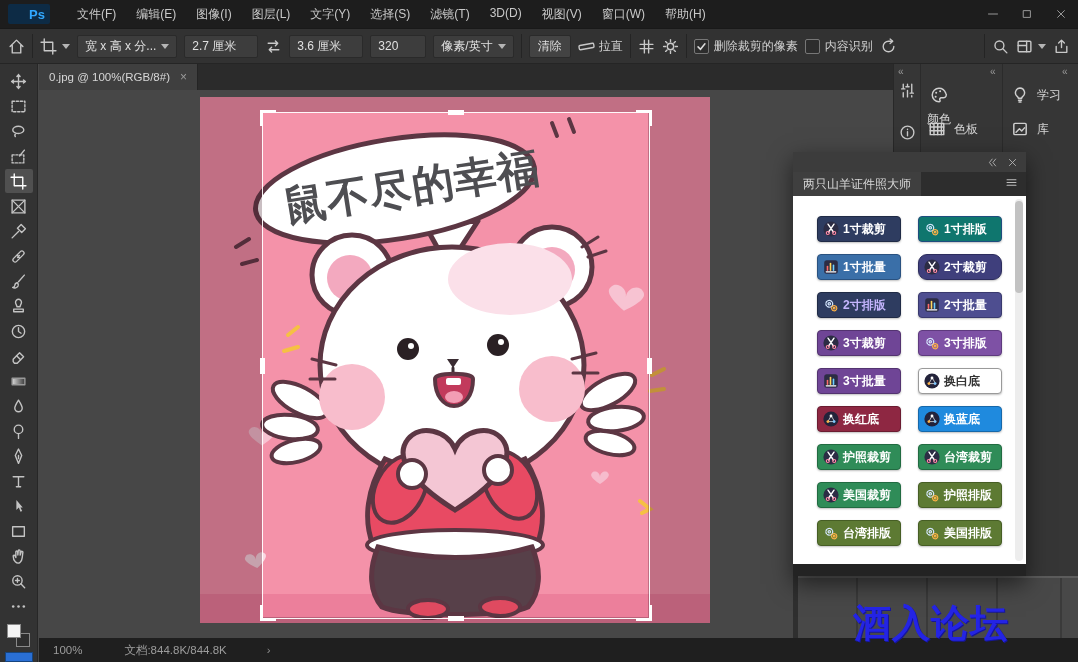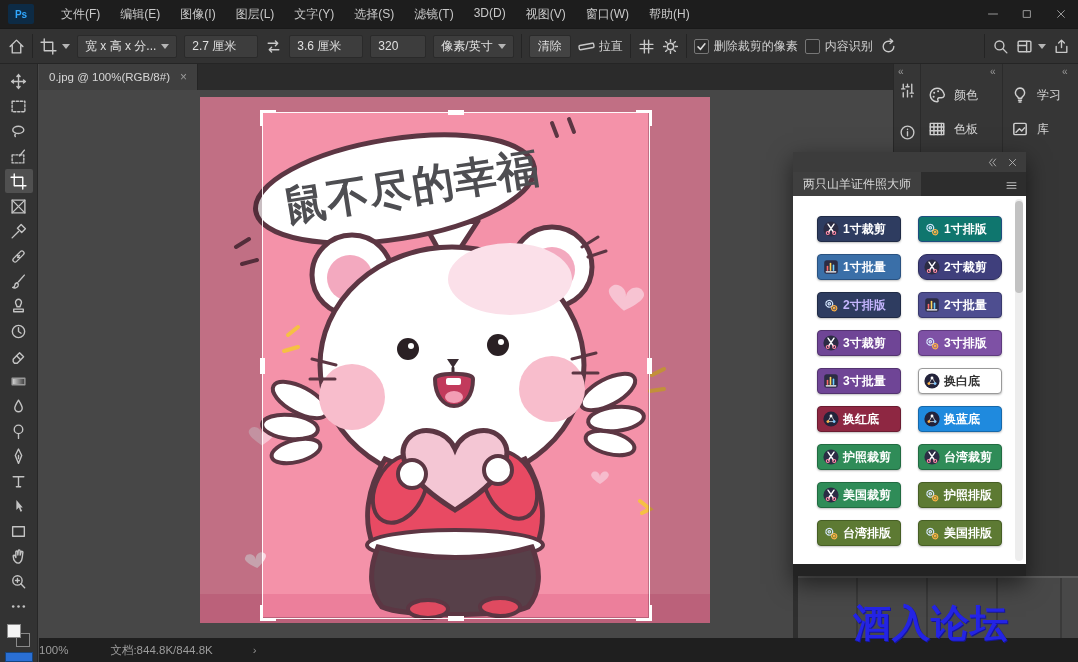--- a/index.html
+++ b/index.html
@@ -6,21 +6,21 @@
   #app{position:relative;width:1078px;height:662px;background:#474747;overflow:hidden;
        font-family:"Liberation Sans","DejaVu Sans",sans-serif;font-size:12px;color:#cfcfcf;
        -webkit-font-smoothing:antialiased;}
   .ic{display:inline-flex;width:17px;height:17px;align-items:center;justify-content:center;}
   .ic svg{width:100%;height:100%;}
 
   
   #titlebar{position:absolute;left:0;top:0;width:1078px;height:28px;background:#1d1d1d;
             display:flex;align-items:center;}
   #ps-logo{width:26px;height:20px;margin-left:8px;border-radius:2px;background:#0d2b45;
-           color:#31a8ff;font-weight:bold;font-size:10px;display:flex;align-items:center;justify-content:center;}
+           color:#31a8ff;font-weight:bold;font-size:13px;display:flex;align-items:center;justify-content:center;padding-left:16px;}
   #menu-items{display:flex;margin-left:18px;gap:2px;}
   .menu-item{padding:3px 9px;color:#c9c9c9;cursor:default;}
   #win-controls{margin-left:auto;display:flex;}
   .winbtn{width:34px;height:26px;display:flex;align-items:center;justify-content:center;color:#9b9b9b;}
   .winbtn .ic{width:12px;height:12px;}
 
   
   #optionsbar{position:absolute;left:0;top:28px;width:1078px;height:36px;background:#323232;
               border-top:1px solid #191919;border-bottom:1px solid #252525;
               display:flex;align-items:center;gap:7px;padding:0 8px;box-sizing:border-box;}
@@ -85,39 +85,39 @@
   #dock-grid .gv{position:absolute;top:0;width:2px;height:62px;background:#3a3a3a;}
   #dock-shadow{position:absolute;left:793px;top:560px;width:62px;height:78px;background:#2f2f2f;}
   #watermark{position:absolute;left:853px;top:598px;width:225px;font-size:38px;font-weight:bold;
              letter-spacing:1px;z-index:60;text-shadow:1px 1px 0 #15159a;}
 
   
   #plugin{position:absolute;left:793px;top:152px;width:233px;height:424px;z-index:40;
           box-shadow:0 8px 22px rgba(0,0,0,.55);background:#2d2d2d;}
   #plugin-header{height:20px;background:#3c3c3c;display:flex;align-items:center;justify-content:flex-end;gap:10px;padding-right:8px;}
   #plugin-header .ic{width:11px;height:11px;color:#b5b5b5;}
-  #plugin-tabrow{height:24px;background:#2d2d2d;display:flex;align-items:flex-end;font-family:Liberation Serif, serif;}
+  #plugin-tabrow{height:24px;background:#2d2d2d;display:flex;align-items:center;}
   #plugin-tab{height:24px;display:flex;align-items:center;padding:0 10px;background:#3f3f3f;color:#d8d8d8;font-size:12px;}
   #plugin-menu{margin-left:auto;margin-right:8px;color:#bdbdbd;}
   #plugin-menu .ic{width:13px;height:13px;}
   #plugin-body{position:relative;height:368px;background:#ffffff;}
   #plugin-scroll{position:absolute;right:3px;top:3px;bottom:3px;width:8px;background:#ededed;border-radius:4px;}
   #plugin-thumb{position:absolute;right:3px;top:5px;width:8px;height:92px;background:#c2c2c2;border-radius:4px;}
   #plugin-grid{position:absolute;left:24px;top:20px;display:grid;grid-template-columns:84px 84px;column-gap:17px;row-gap:12px;}
   .pbtn{width:84px;height:26px;box-sizing:border-box;border:1px solid #000;border-radius:4px;
         display:flex;align-items:center;gap:4px;padding-left:5px;font-size:12px;font-weight:bold;
         box-shadow:0 1px 2px rgba(0,0,0,.25);}
   .pic{display:inline-flex;width:16px;height:16px;flex:none;}
   .pic svg{width:100%;height:100%;}
   #plugin-bottom{height:12px;background:#232323;}
 
   
   #statusbar{position:absolute;left:39px;top:638px;width:1039px;height:24px;background:#1f1f1f;
              display:flex;align-items:center;color:#9c9c9c;font-size:11.5px;}
-  #status-zoom{}
+  #status-zoom{margin-left:14px;}
   #status-doc{margin-left:42px;}
   #status-chev{margin-left:40px;color:#8a8a8a;}
 </style>
 </head>
 <body>
 
 <div id="app">
 
   <div id="titlebar">
     <div id="ps-logo">Ps</div>
@@ -541,21 +541,21 @@
         </span>
       </div>
     <div class="dock-strip-btn" style="left:1px;top:56px;">
         <span class="ic">
           <svg viewBox="0 0 16 16" fill="none" stroke="currentColor" stroke-width="1.3" stroke-linecap="round" stroke-linejoin="round">
             <circle cx="8" cy="8" r="6"></circle>
             <path d="M8 7.2V11M8 5v.2"></path>
           </svg>
         </span>
       </div>
-    <div class="dock-panel" style="left:33px;top:22px;">
+    <div class="dock-panel" style="left:33px;top:22px;flex-direction:column;">
       <span class="ic">
           <svg viewBox="0 0 16 16" fill="none" stroke="currentColor" stroke-width="1.3" stroke-linecap="round" stroke-linejoin="round">
             <path d="M8 2a6 6 0 1 0 0 12c1 0 1.2-.8.8-1.5-.5-.9 0-2 1.2-2H12a2.5 2.5 0 0 0 2-4C13 3.4 10.8 2 8 2Z"></path>
             <circle cx="5.5" cy="6" r=".9" fill="currentColor" stroke="none"></circle>
             <circle cx="9" cy="4.6" r=".9" fill="currentColor" stroke="none"></circle>
             <circle cx="5" cy="9.5" r=".9" fill="currentColor" stroke="none"></circle>
           </svg>
         </span>
       <span>颜色</span>
     </div>

